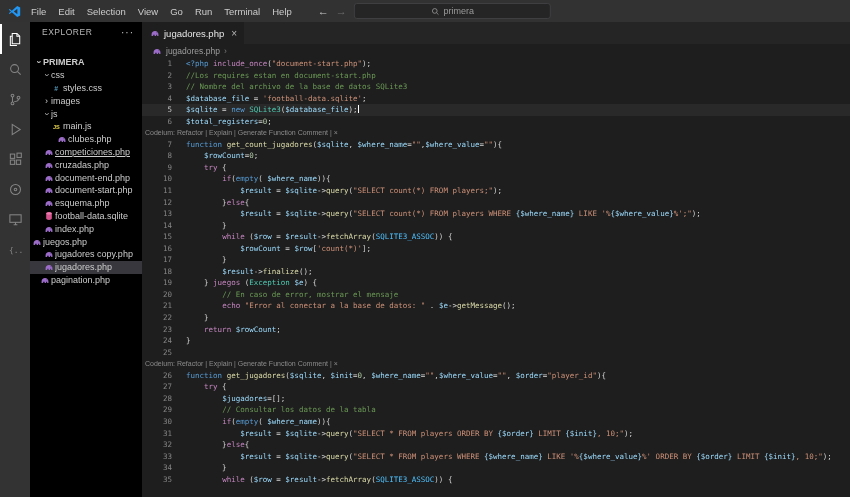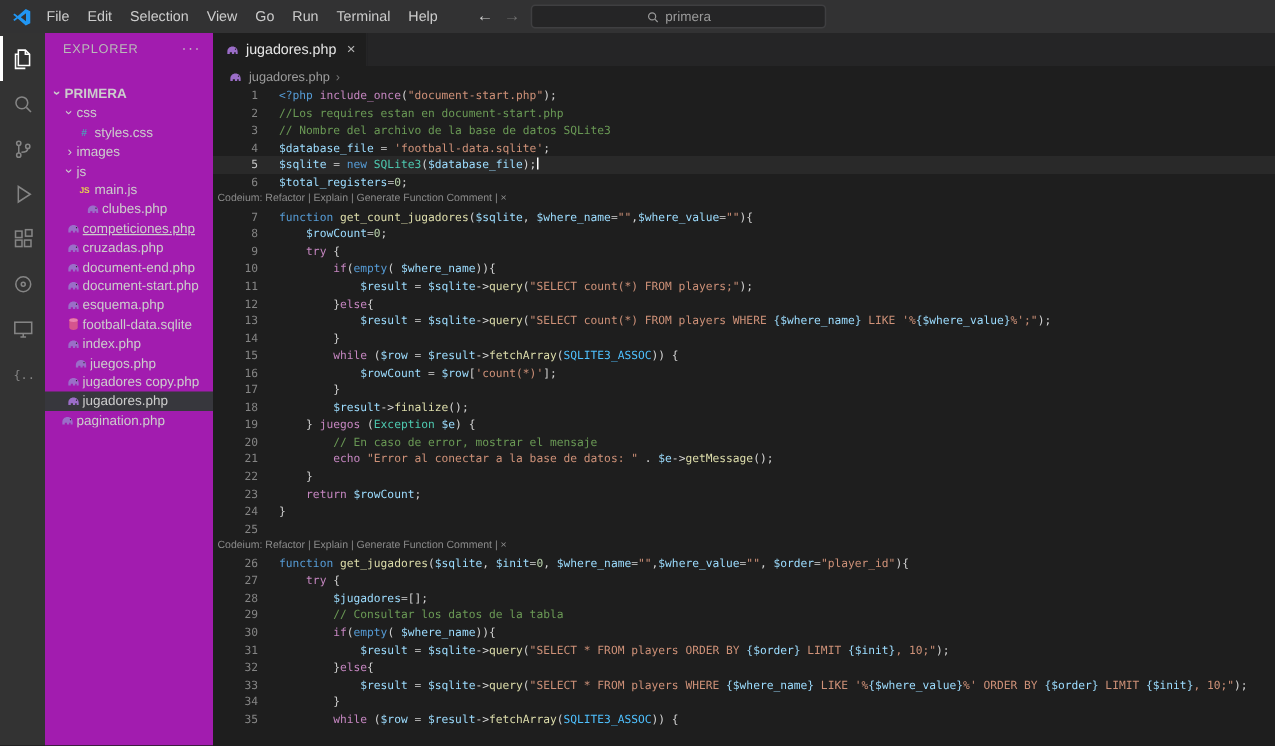--- a/index.html
+++ b/index.html
@@ -25,21 +25,21 @@
   .main{flex:1;display:flex;min-height:0;}
 
   
   .activitybar{width:30px;flex:0 0 30px;background:#333333;display:flex;flex-direction:column;
     align-items:center;padding-top:2px;}
   .act{width:30px;height:30px;display:flex;align-items:center;justify-content:center;color:#858585;}
   .act.on{color:#ffffff;box-shadow:inset 2px 0 0 #ffffff;}
   .act svg{width:15px;height:15px;fill:none;stroke:currentColor;stroke-width:1.1;}
 
   
-  .sidebar{width:112px;flex:0 0 112px;background:#a21caf;color:#cccccc;overflow:hidden;}
+  .sidebar{width:112px;flex:0 0 112px;background:#000000;color:#cccccc;overflow:hidden;}
   .sidebar-head{height:20px;display:flex;align-items:center;justify-content:space-between;
     padding:0 8px 0 12px;font-size:8.5px;color:#b9b9b9;letter-spacing:.5px;}
   .more{font-size:10px;color:#c5c5c5;letter-spacing:1px;}
   .tree{margin-top:14px;}
   .trow{height:12.8px;display:flex;align-items:center;font-size:9px;color:#cccccc;
     white-space:nowrap;overflow:hidden;cursor:default;}
   .trow.root{font-weight:bold;}
   .trow.sel{background:#37373d;}
   .chev{width:9px;flex:0 0 9px;font-size:9px;color:#cccccc;display:inline-block;text-align:center;}
   .chev.open{transform:rotate(90deg);}
@@ -268,21 +268,21 @@
           </div>
           <div class="trow" style="padding-left: 12px;">
             <span class="ficon">
               <svg viewBox="0 0 16 16">
                 <path fill="#9b6dc8" d="M2.5 12.8v-2.4c0-3.3 2.3-5.6 5.5-5.6s5.5 2.3 5.5 5.6v2.4h-2.1v-2h-1.6v2H7.4v-2H5.1v2z"></path>
                 <circle cx="11.2" cy="7.6" r=".7" fill="#1e1e1e"></circle>
               </svg>
             </span>
             <span class="tlabel">index.php</span>
           </div>
-          <div class="trow" style="padding-left: 17px;">
+          <div class="trow" style="padding-left: 0;">
             <span class="ficon">
               <svg viewBox="0 0 16 16">
                 <path fill="#9b6dc8" d="M2.5 12.8v-2.4c0-3.3 2.3-5.6 5.5-5.6s5.5 2.3 5.5 5.6v2.4h-2.1v-2h-1.6v2H7.4v-2H5.1v2z"></path>
                 <circle cx="11.2" cy="7.6" r=".7" fill="#1e1e1e"></circle>
               </svg>
             </span>
             <span class="tlabel">juegos.php</span>
           </div>
           <div class="trow" style="padding-left: 12px;">
             <span class="ficon">

